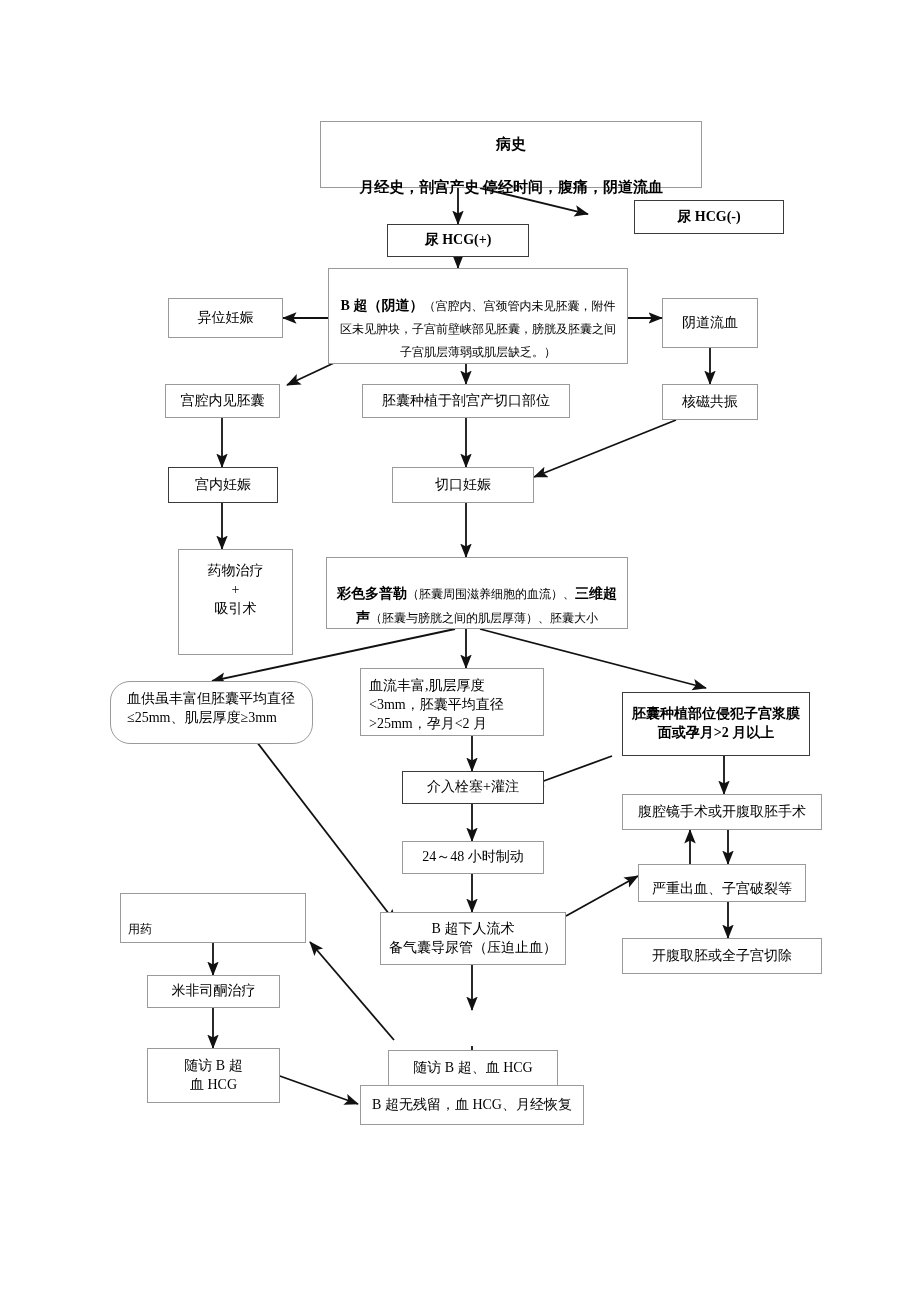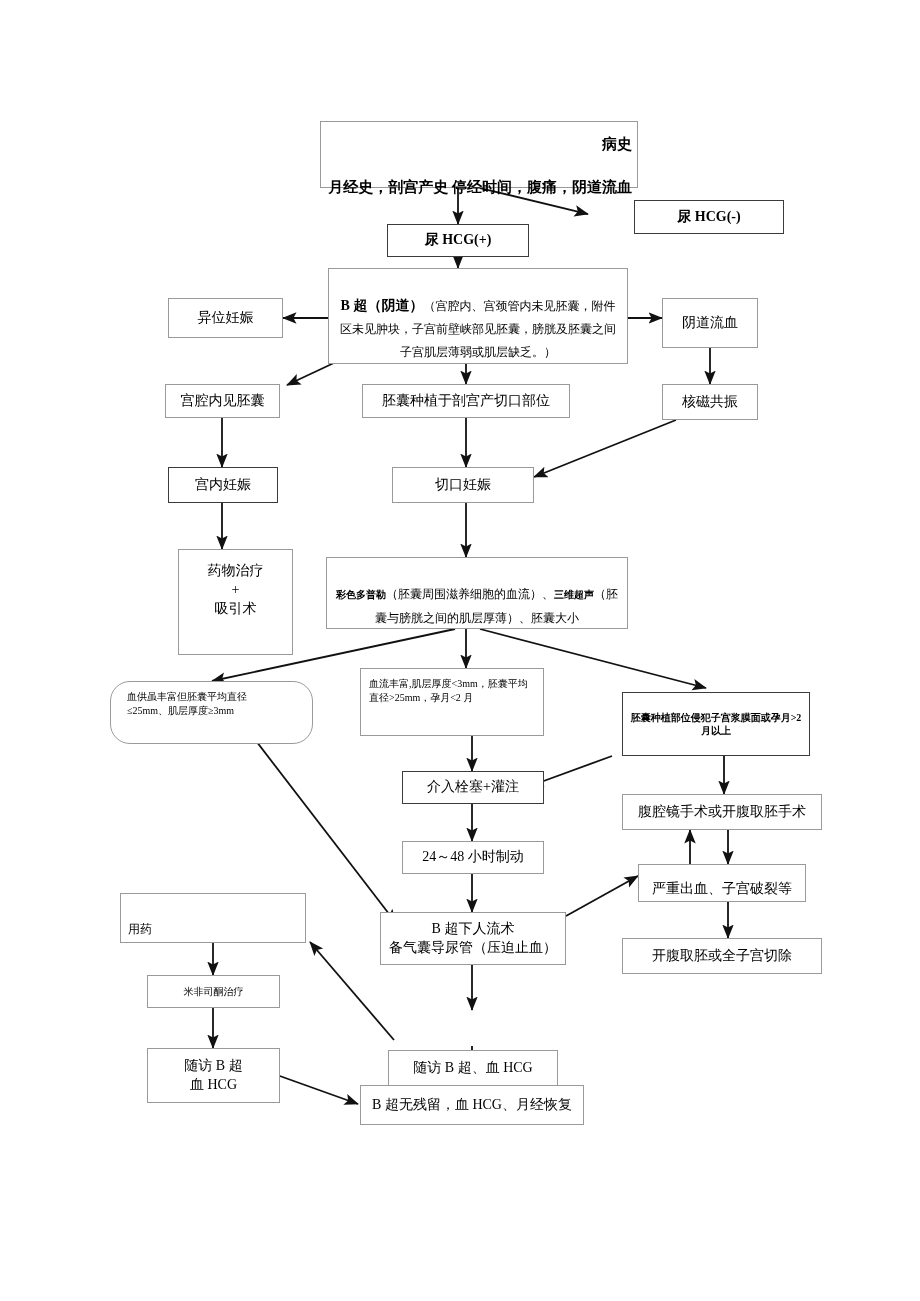--- a/index.html
+++ b/index.html
@@ -33,21 +33,21 @@
     border: 1.6px solid #3b3b3b;
   }
   .node .txt {
     display: block;
     width: 100%;
     white-space: pre-line;
   }
   .bold { font-weight: bold; }
   .fs15 { font-size: 15px; }
   .fs14 { font-size: 14px; }
-  .fs13 { font-size: 10px; }
+  .fs13 { font-size: 14px; }
   .fs12 { font-size: 12px; }
   .align-left { text-align: left; }
   .align-top {
     align-items: flex-start;
     padding-top: 6px;
   }
   .mixed { text-align: center; }
   svg#edges {
     position: absolute;
     left: 0;
@@ -136,21 +136,21 @@
       <path d="M213,943 L213,975"></path>
 
       <path d="M213,1008 L213,1048"></path>
 
       <path d="M472,1046 L472,1085"></path>
 
       <path d="M277,1075 L358,1104"></path>
     </g>
   </svg>
 
-  <div class="node" style="left:320px; top:121px; width:318px; height:67px;text-align:right;">
+  <div class="node" style="left:320px; top:121px; width:382px; height:67px;">
     <span class="txt">
       <span class="bold fs15">病史</span><br>
       <span class="bold fs15">月经史，剖宫产史 停经时间，腹痛，阴道流血</span>
     </span>
   </div>
 
   <div class="node thick" style="left:387px; top:224px; width:142px; height:33px;">
     <span class="txt bold fs14">尿 HCG(+)</span>
   </div>
 

